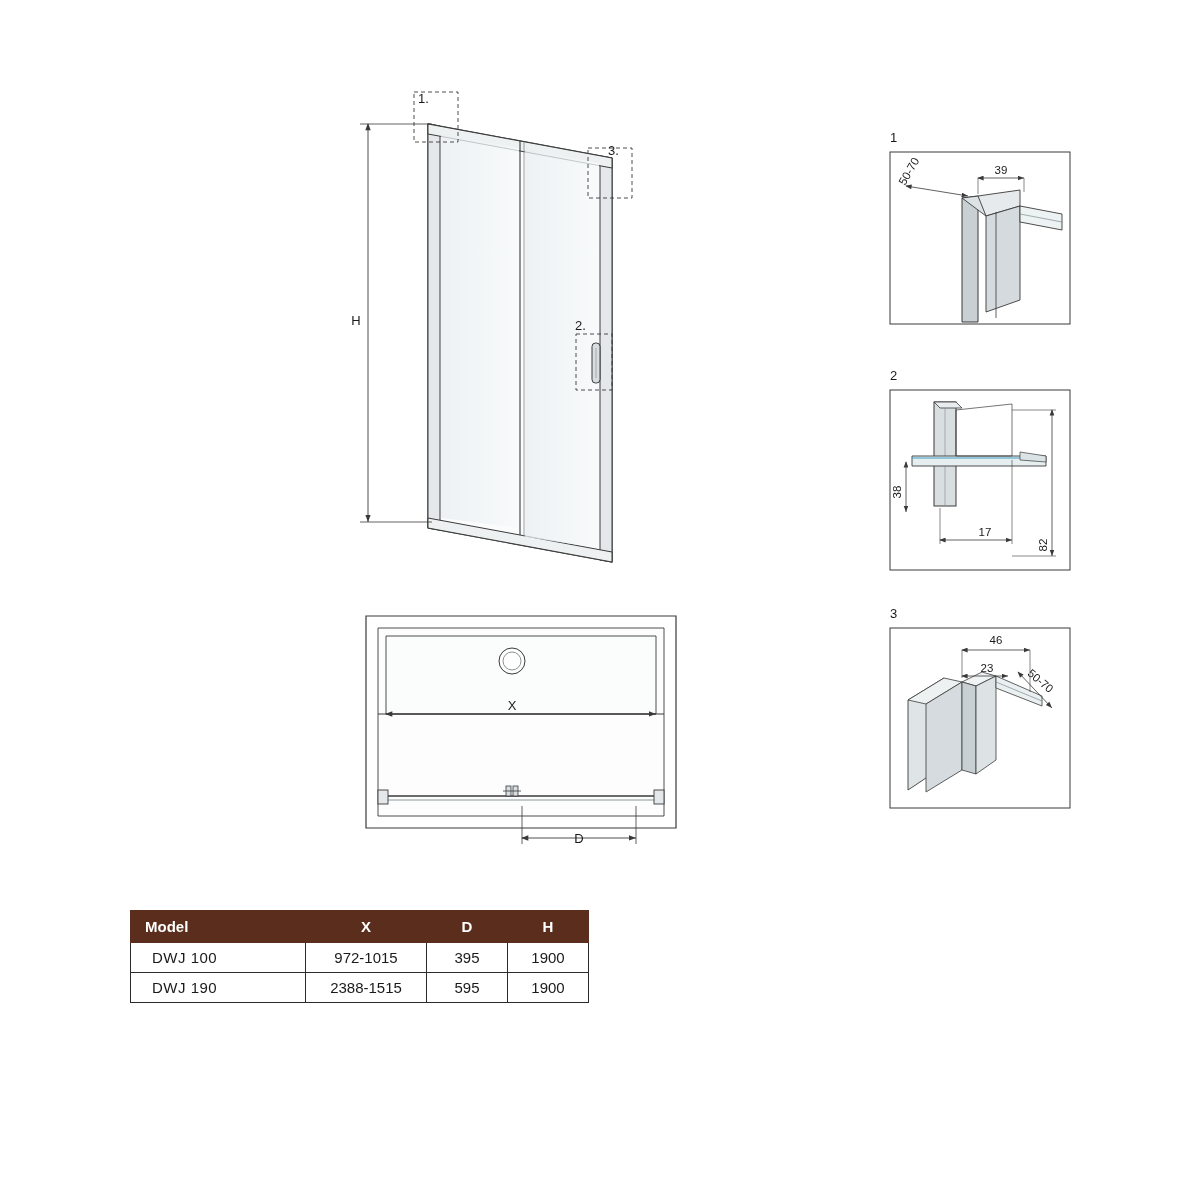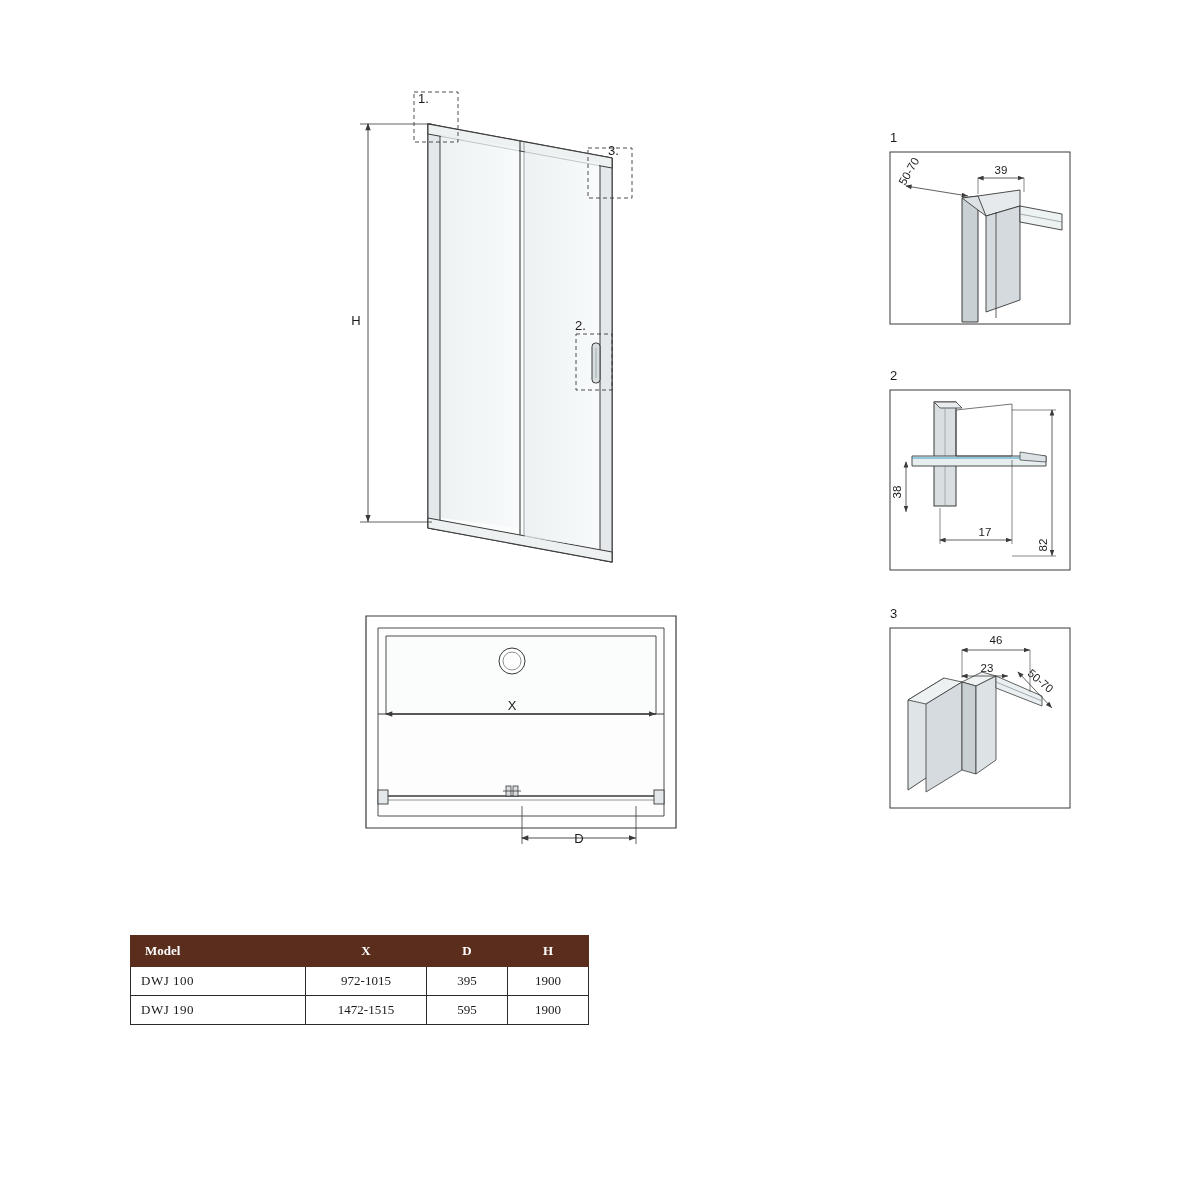--- a/index.html
+++ b/index.html
@@ -33,23 +33,22 @@
   }
   .lbl-small {
     font-size: 11.5px;
   }
   
   .spec-table {
     position: absolute;
     left: 130px;
     top: 910px;
     border-collapse: collapse;
-    font-family: Liberation Serif, serif;
-    font-size: 13px;
-    margin-top: 25px;
+    font-family: Liberation Sans, sans-serif;
+    font-size: 15px;
   }
   .spec-table th {
     background: #5a2d1c;
     color: #ffffff;
     font-weight: bold;
     padding: 7px 10px;
     text-align: center;
     border: 1px solid #5a2d1c;
     white-space: nowrap;
   }
@@ -60,21 +59,21 @@
   .spec-table td {
     border: 1px solid #2b2b2b;
     padding: 6px 10px;
     text-align: center;
     color: #1a1a1a;
     background: #ffffff;
     white-space: nowrap;
   }
   .spec-table td.model-col {
     text-align: left;
-    padding-left: 10px;
+    padding-left: 21px;
     letter-spacing: 0.5px;
   }
   .col-model { width: 150px; }
   .col-x     { width: 100px; }
   .col-d     { width: 60px;  }
   .col-h     { width: 60px;  }
 </style>
 </head>
 <body>
 
@@ -258,20 +257,20 @@
   </thead>
   <tbody>
     <tr>
       <td class="model-col">DWJ 100</td>
       <td>972-1015</td>
       <td>395</td>
       <td>1900</td>
     </tr>
     <tr>
       <td class="model-col">DWJ 190</td>
-      <td>1472-1515</td>
+      <td>2388-1515</td>
       <td>595</td>
       <td>1900</td>
     </tr>
   </tbody>
 </table>
 
 </div>
 
 </body></html>

